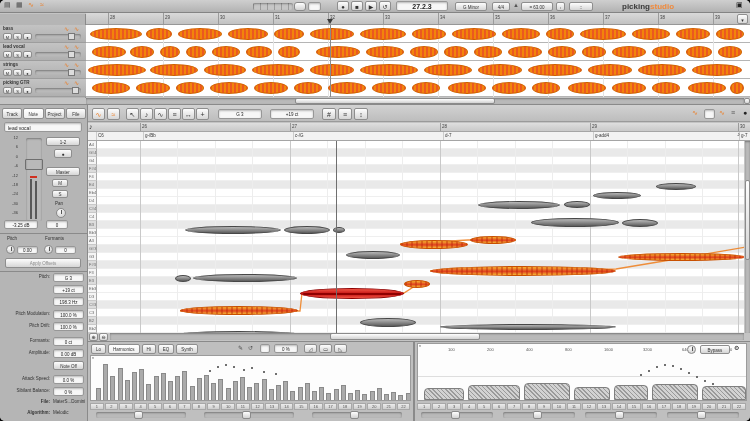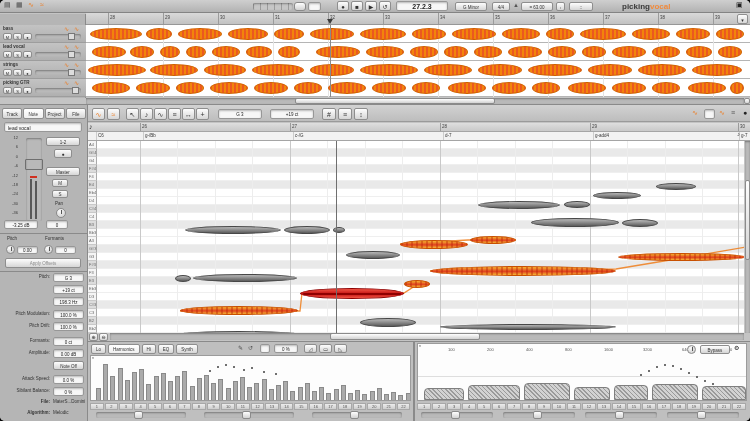--- a/index.html
+++ b/index.html
@@ -54,21 +54,21 @@
 
     <div class="abs rec" style="left:396px;top:1px;width:52px;height:10px;font-size:7px;font-weight:bold;line-height:10px;">27.2.3</div>
     <div class="abs btn" style="left:455px;top:1.5px;width:32px;height:9px;font-size:4.5px;line-height:9px;">G Minor</div>
     <div class="abs btn" style="left:492px;top:1.5px;width:18px;height:9px;font-size:4.5px;line-height:9px;">4/4</div>
     <div class="abs ic" style="left:513px;top:2px;font-size:6px;">▲</div>
     <div class="abs btn" style="left:521px;top:1.5px;width:32px;height:9px;font-size:4.5px;line-height:9px;">= 63.00</div>
     <div class="abs btn" style="left:556px;top:1.5px;width:9px;height:9px;font-size:6px;line-height:7px;">,</div>
     <div class="abs btn" style="left:569px;top:1.5px;width:24px;height:9px;font-size:5px;line-height:8px;">::</div>
 
     <div class="abs" style="left:622px;top:2px;font-size:8px;font-weight:bold;">
-      <span style="color:#3a3a3a;">picking</span><span style="color:#f08a3c;">vocal</span>
+      <span style="color:#3a3a3a;">picking</span><span style="color:#f08a3c;">studio</span>
     </div>
     <div class="abs ic" style="left:736px;top:1px;font-size:7px;color:#222;">▣</div>
   </div>
 
   <div class="abs" id="track-headers" style="left:0;top:14px;width:86px;height:84px;background:#b5b5b5;border-right:1px solid #8a8a8a;">
       <div style="position: absolute; box-sizing: border-box; left: 0px; top: 11px; width: 86px; height: 18px; border-bottom: 1px solid rgb(157, 157, 157); background: linear-gradient(rgb(195, 195, 195), rgb(176, 176, 176));">
         <div style="position: absolute; box-sizing: border-box; left: 3px; top: 1px; font-size: 4.5px; font-weight: bold; color: rgb(51, 51, 51);">bass</div>
         <div style="position: absolute; box-sizing: border-box; left: 64px; top: 0px; font-size: 6px; color: rgb(238, 123, 32);">∿</div>
         <div style="position: absolute; box-sizing: border-box; left: 74px; top: 0px; font-size: 6px; color: rgb(238, 123, 32);">∿</div>
         <div class="btn" style="position: absolute; box-sizing: border-box; left: 3px; top: 8px; width: 9px; height: 7px; font-size: 4px; line-height: 7px;">M</div>

